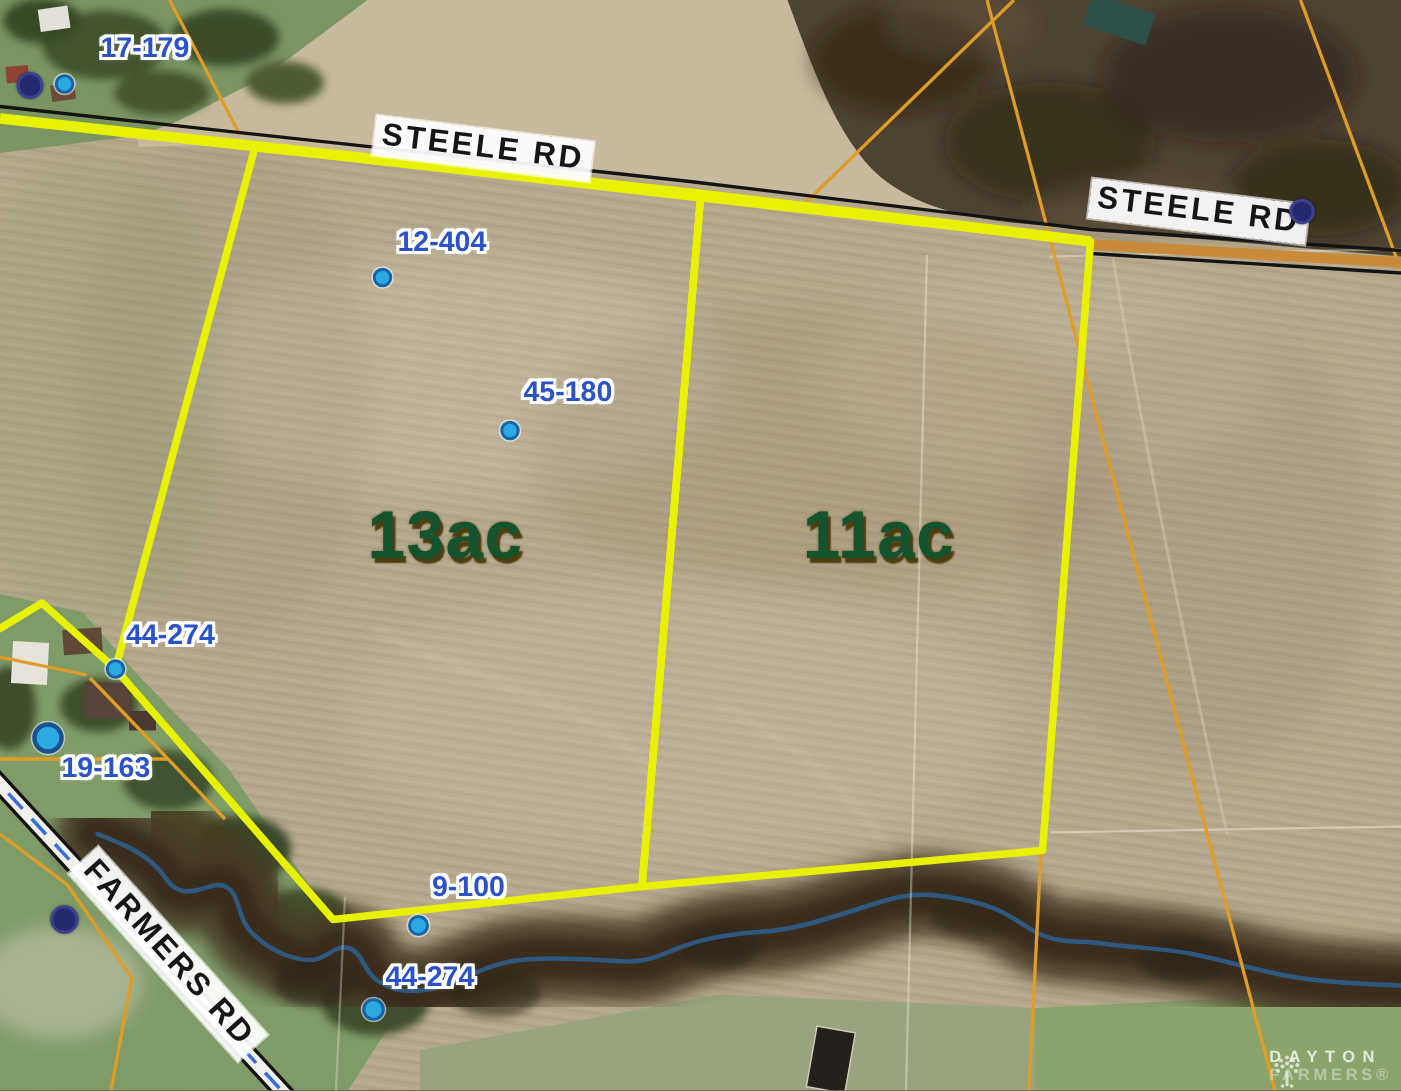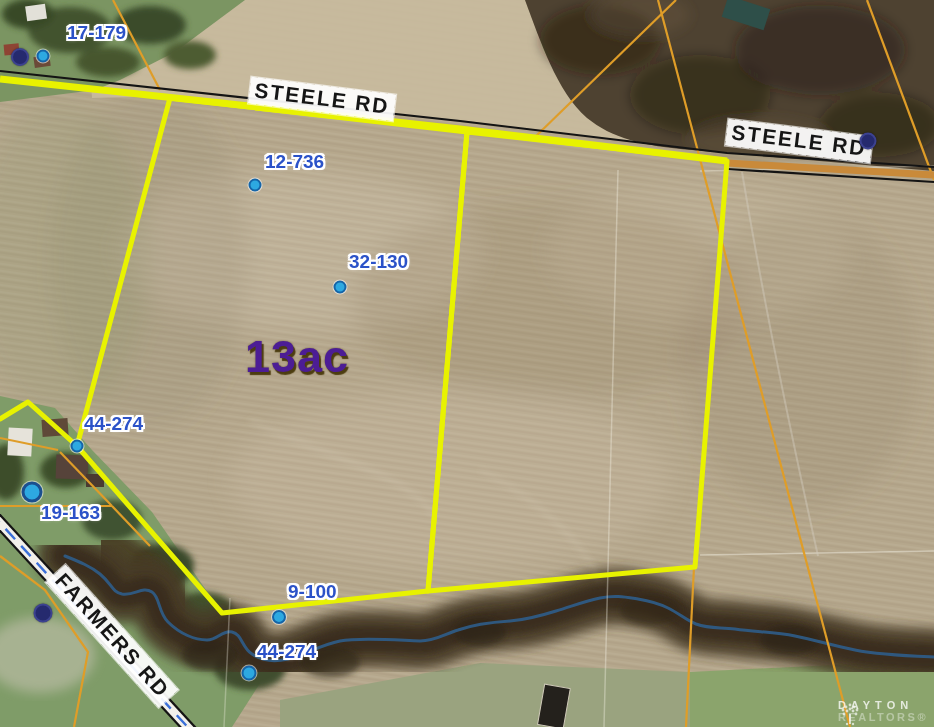--- a/index.html
+++ b/index.html
@@ -11,21 +11,21 @@
     text-shadow:-2px -2px 0 #fff,2px -2px 0 #fff,-2px 2px 0 #fff,2px 2px 0 #fff,
                 -2px 0 0 #fff,2px 0 0 #fff,0 -2px 0 #fff,0 2px 0 #fff,0 0 4px #fff;
     letter-spacing:0px;}
   
   .road-label{position:absolute;transform-origin:center;white-space:nowrap;}
   .road-label span{display:inline-block;background:rgba(255,255,255,0.93);color:#161616;
     font-size:21px;font-weight:600;letter-spacing:2px;padding:1px 5px 2px 5px;
     box-shadow:0 0 0 1px rgba(255,255,255,0.6);}
   
   .parcel-label{position:absolute;transform:translate(-50%,-50%);
-    font-size:45px;font-weight:bold;color:#4c1d95;letter-spacing:1px;
+    font-size:45px;font-weight:bold;color:#14532d;letter-spacing:1px;
     text-shadow:2px 3px 1px rgba(72,56,10,0.95),0 0 2px rgba(72,56,10,0.6);}
   
   .dot{position:absolute;border-radius:50%;transform:translate(-50%,-50%);box-sizing:border-box;}
   .dot.blue{background:#2da9e1;border:2px solid #1565a8;box-shadow:0 0 0 1px rgba(255,255,255,0.55);}
   .dot.blue-large{background:#2da9e1;border:3px solid #1b4f8f;box-shadow:0 0 0 1px rgba(255,255,255,0.5);}
   .dot.navy{background:#252a6e;border:2px solid #3c4290;box-shadow:0 0 2px rgba(0,0,0,0.5);}
   
   .watermark{position:absolute;right:6px;bottom:4px;display:flex;gap:6px;opacity:0.9;}
   .wm-text{line-height:11px;}
   .wm-top{font-size:11px;font-weight:bold;letter-spacing:5px;color:rgba(255,255,255,0.85);}
@@ -175,35 +175,36 @@
     <span>STEELE RD</span>
   </div>
   <div class="road-label" id="road-label-1" style="left: 799px; top: 141px; transform: translate(-50%, -50%) rotate(7deg);">
     <span>STEELE RD</span>
   </div>
   <div class="road-label" id="road-label-2" style="left: 112px; top: 636px; transform: translate(-50%, -50%) rotate(48deg);">
     <span>FARMERS RD</span>
   </div>
 
   <div class="parcel-label" id="parcel-label-0" style="left: 297px; top: 357px;">13ac</div>
+  <div class="parcel-label" id="parcel-label-1" style="left: 586px; top: 357px;">11ac</div>
 
   <div id="markers">
       <div class="dot navy" style="left: 20px; top: 57px; width: 18px; height: 18px;"></div>
       <div class="dot blue" style="left: 43px; top: 56px; width: 13px; height: 13px;"></div>
       <div class="dot blue" style="left: 255px; top: 185px; width: 13px; height: 13px;"></div>
       <div class="dot blue" style="left: 340px; top: 287px; width: 13px; height: 13px;"></div>
       <div class="dot blue" style="left: 77px; top: 446px; width: 13px; height: 13px;"></div>
       <div class="dot blue-large" style="left: 32px; top: 492px; width: 21px; height: 21px;"></div>
       <div class="dot blue" style="left: 279px; top: 617px; width: 14px; height: 14px;"></div>
       <div class="dot blue" style="left: 249px; top: 673px; width: 15px; height: 15px;"></div>
       <div class="dot navy" style="left: 868px; top: 141px; width: 17px; height: 17px;"></div>
       <div class="dot navy" style="left: 43px; top: 613px; width: 19px; height: 19px;"></div>
       <div class="pt-label" style="left: 67px; top: 22px;">17-179</div>
-      <div class="pt-label" style="left: 265px; top: 151px;">12-736</div>
-      <div class="pt-label" style="left: 349px; top: 251px;">32-130</div>
+      <div class="pt-label" style="left: 265px; top: 151px;">12-404</div>
+      <div class="pt-label" style="left: 349px; top: 251px;">45-180</div>
       <div class="pt-label" style="left: 84px; top: 413px;">44-274</div>
       <div class="pt-label" style="left: 41px; top: 458px; margin-top: 44px;">19-163</div>
       <div class="pt-label" style="left: 288px; top: 581px;">9-100</div>
       <div class="pt-label" style="left: 257px; top: 641px;">44-274</div>
     </div>
 
   <div class="watermark">
     <svg width="24" height="26" viewBox="0 0 24 26">
       <g fill="rgba(255,255,255,0.75)">
         <rect x="11" y="14" width="2" height="10"></rect>
@@ -216,17 +217,17 @@
         <circle cx="15" cy="11" r="1.4"></circle>
           <circle cx="12" cy="9" r="1.4"></circle>
           <circle cx="6" cy="14" r="1.4"></circle>
         <circle cx="18" cy="14" r="1.4"></circle>
           <circle cx="9" cy="24" r="1.2"></circle>
           <circle cx="15" cy="24" r="1.2"></circle>
       </g>
     </svg>
     <div class="wm-text">
       <div class="wm-top">DAYTON</div>
-      <div class="wm-bottom">REALTORS®</div>
+      <div class="wm-bottom">FARMERS®</div>
     </div>
   </div>
 
 </div>
 
 </body></html>

